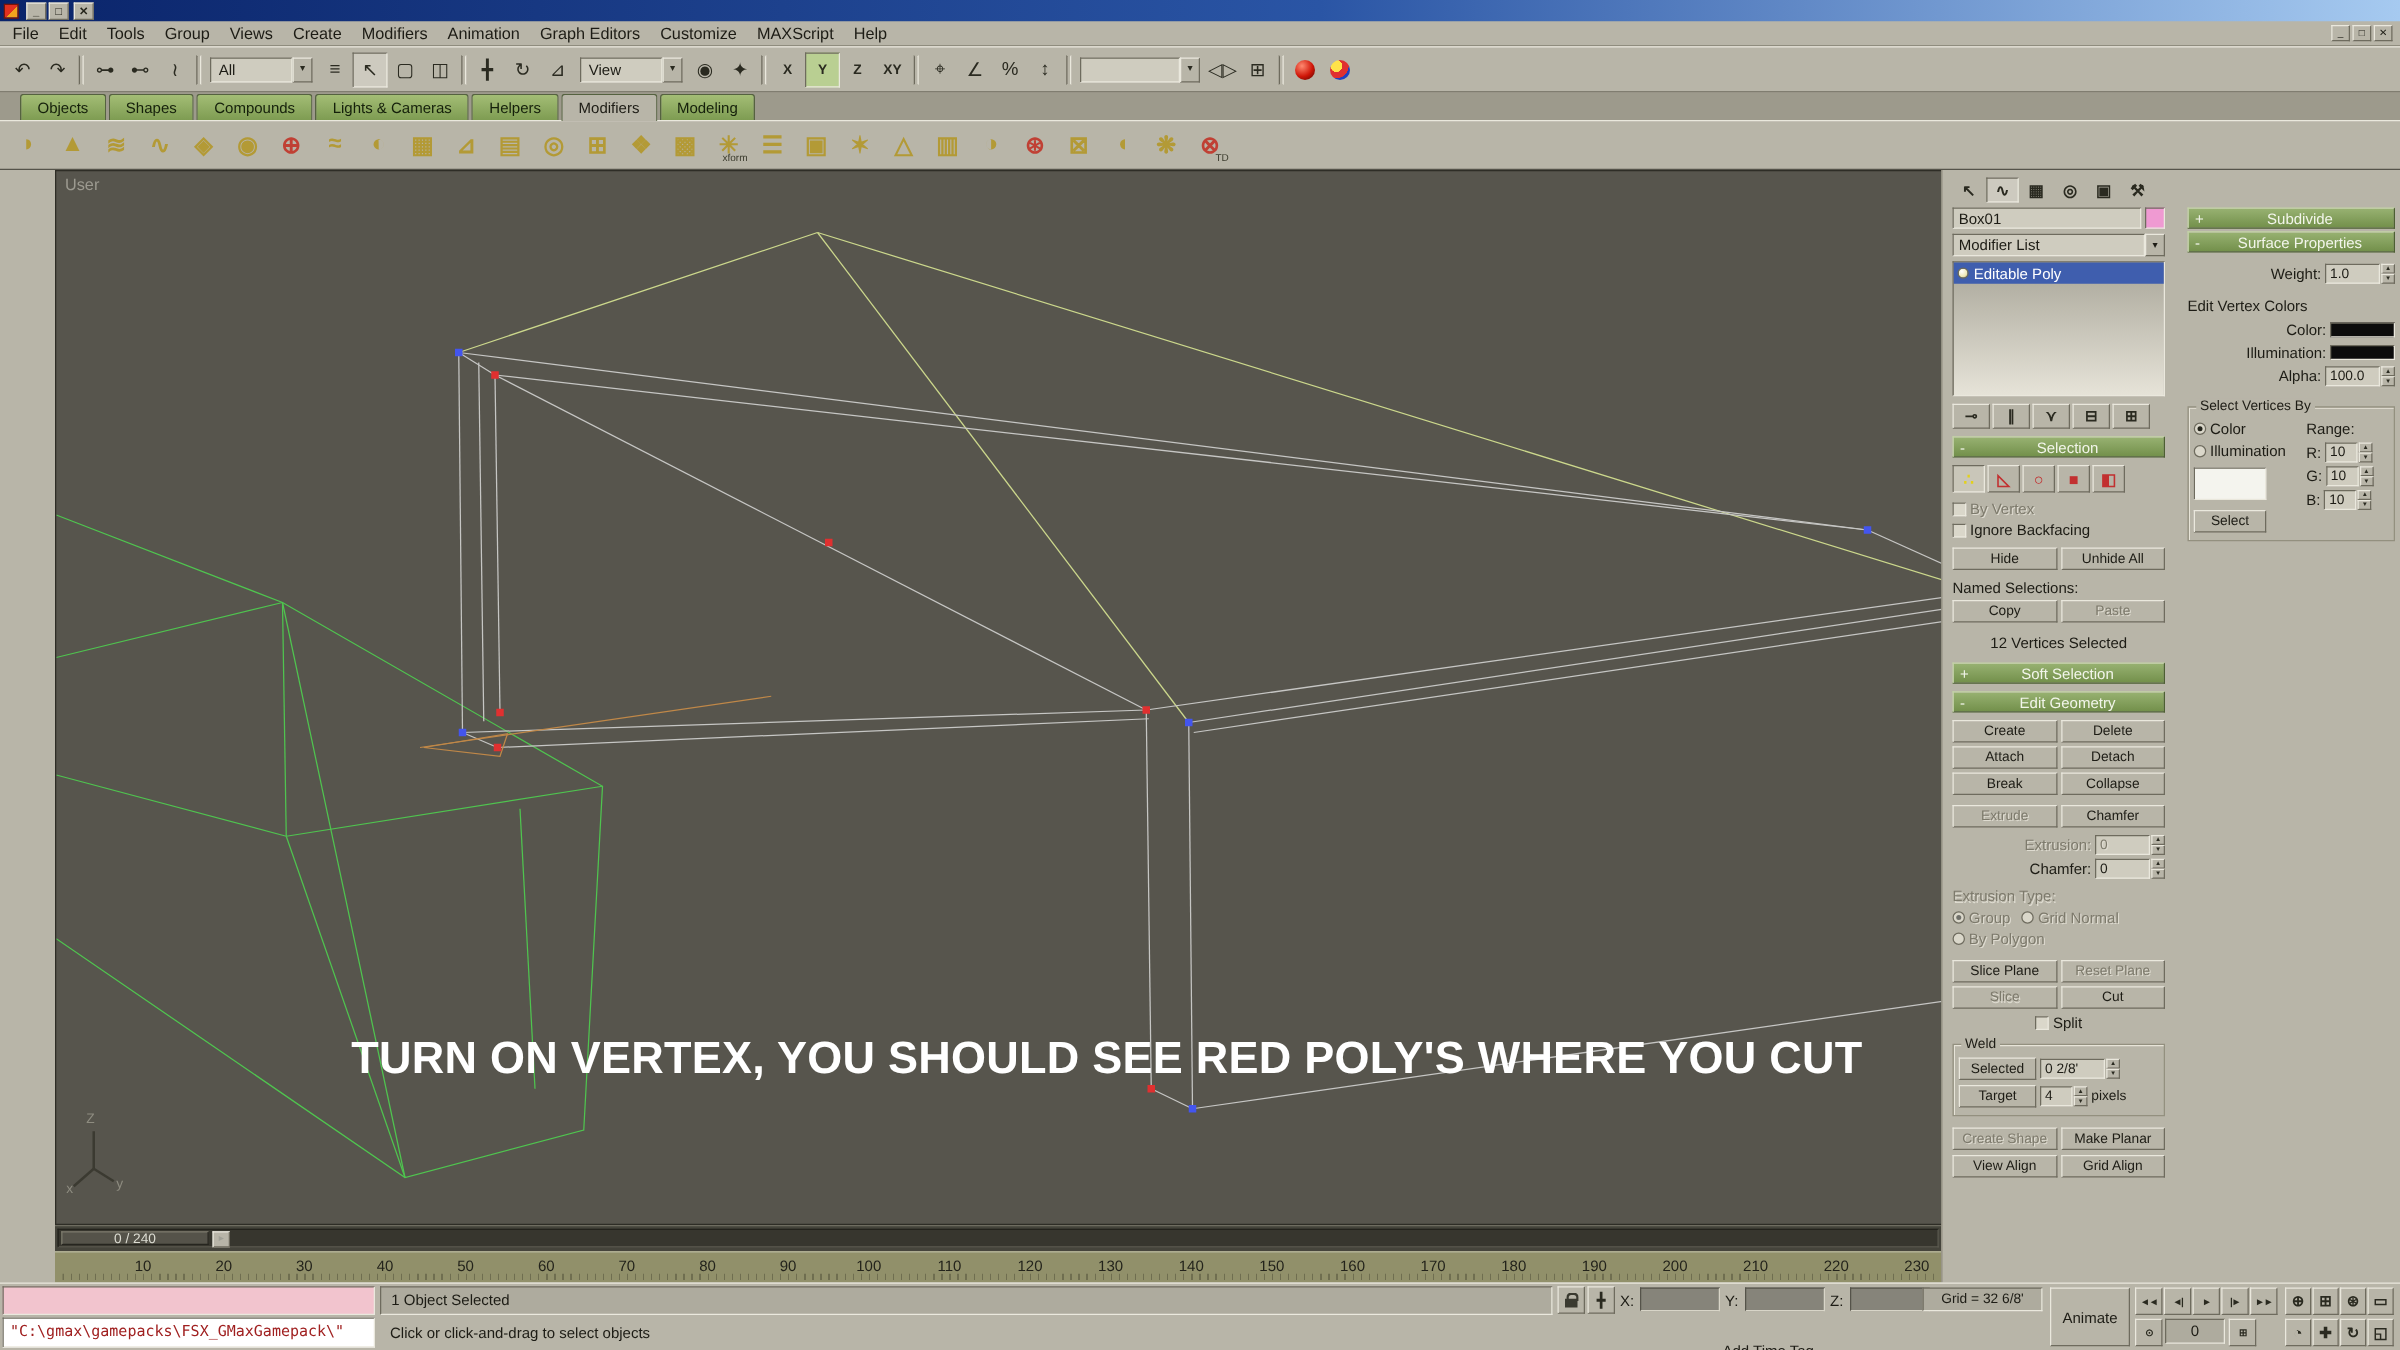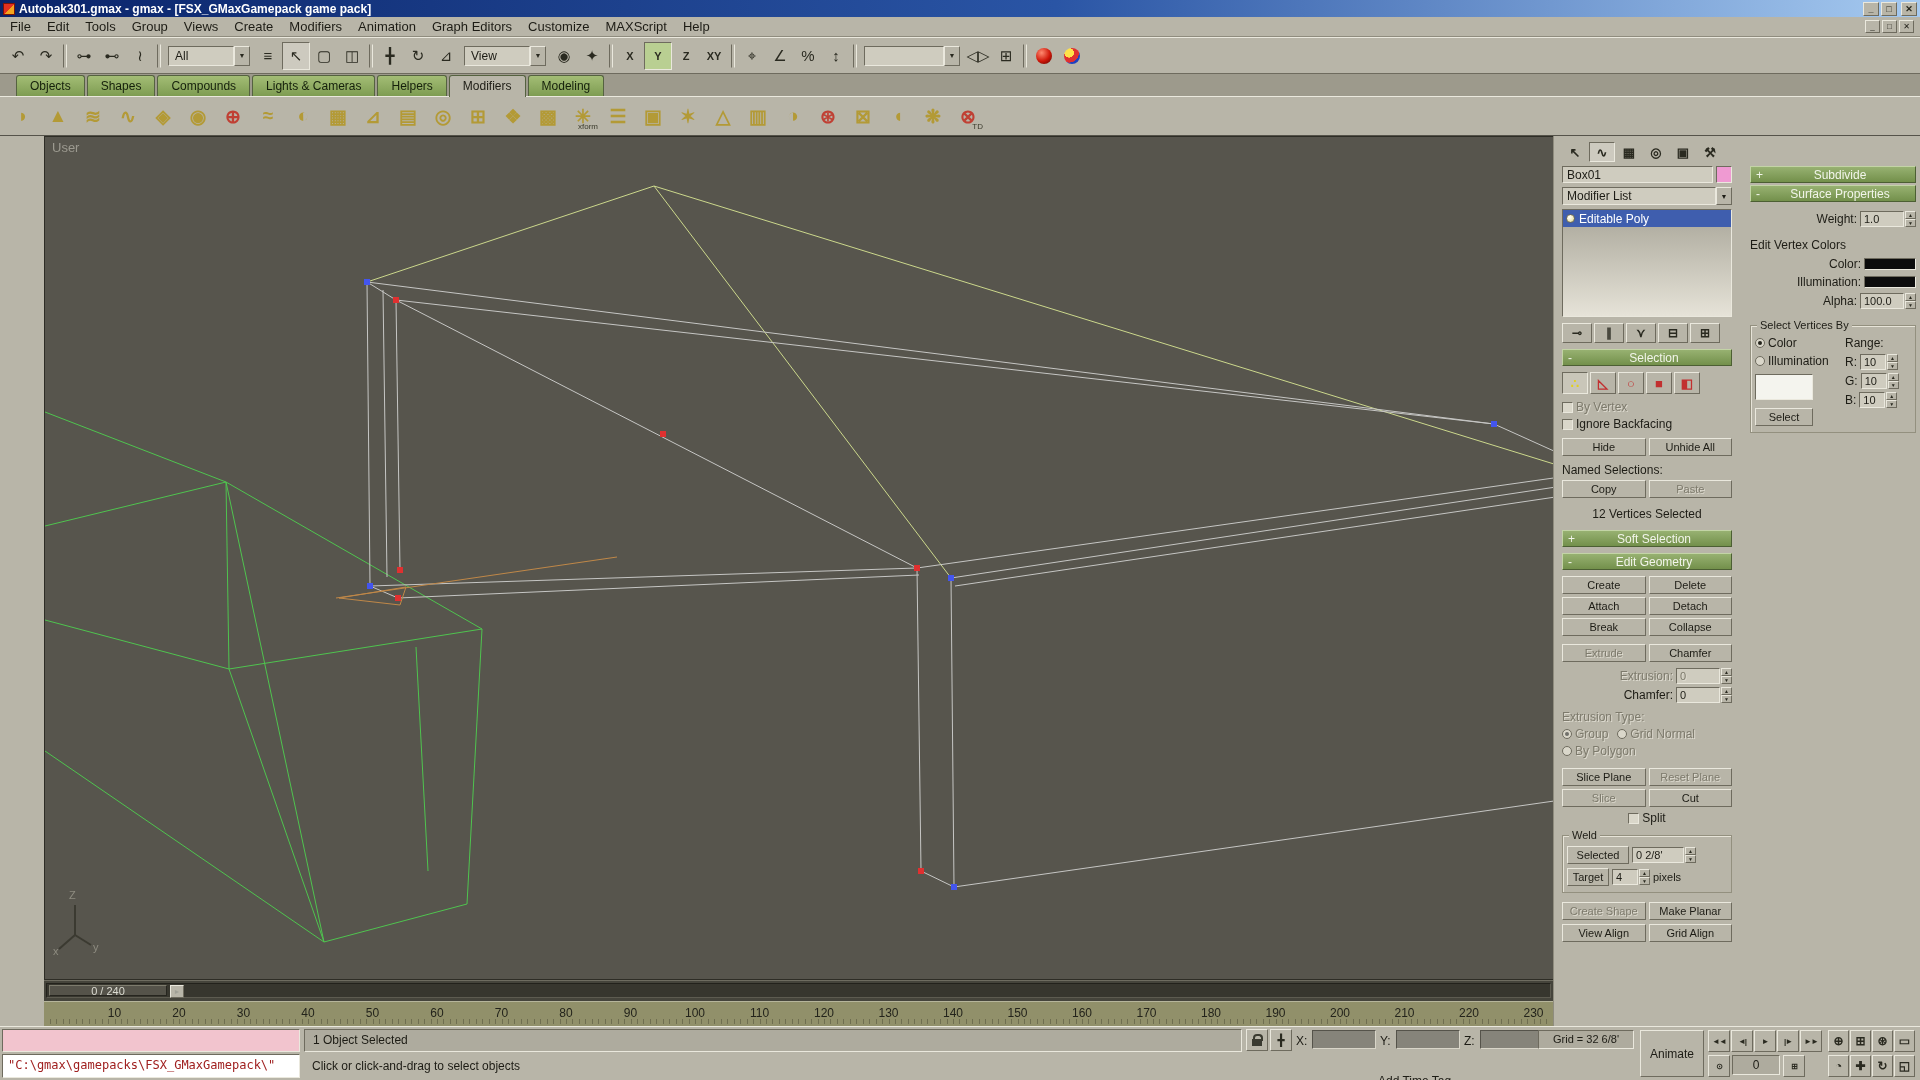--- a/index.html
+++ b/index.html
@@ -177,21 +177,20 @@
   .pp-btn .g { font-style:normal; font-size:8px; color:#2a2a20; letter-spacing:-1px; }
   .nav-btn { width:21px; height:22px; display:flex; align-items:center; justify-content:center; }
   .nav-btn .g { font-style:normal; font-size:12px; color:#2a2a20; }
   .frame-field { width:48px; height:20px; line-height:18px; text-align:center; }
 </style>
 </head>
 <body>
 
 <div class="titlebar">
   <span class="app-icon"></span>
-  <span class="title-text">Autobak301.gmax - gmax - [FSX_GMaxGamepack game pack]</span>
   <span class="win-btn raised">_</span>
   <span class="win-btn raised">□</span>
   <span class="win-btn raised" style="margin-left:4px">✕</span>
 </div>
 
 <div class="menubar">
 
 <span class="menu-item">File</span>
     <span class="menu-item">Edit</span>
     <span class="menu-item">Tools</span>
@@ -498,20 +497,21 @@
         <rect class="vr" x="869" y="428" width="6" height="6"></rect>
         <rect class="vr" x="873" y="731" width="6" height="6"></rect>
 
         <rect class="vb" x="319" y="142" width="6" height="6"></rect>
         <rect class="vb" x="322" y="446" width="6" height="6"></rect>
         <rect class="vb" x="903" y="438" width="6" height="6"></rect>
         <rect class="vb" x="906" y="747" width="6" height="6"></rect>
         <rect class="vb" x="1446" y="284" width="6" height="6"></rect>
       </svg>
       <span class="vp-label">User</span>
+      <div class="overlay-text">TURN ON VERTEX, YOU SHOULD SEE RED POLY'S WHERE YOU CUT</div>
       <div class="axis-tripod">
         <svg width="56" height="70">
           <line x1="22" y1="46" x2="22" y2="16" stroke="#3b3a31" stroke-width="2"></line>
           <line x1="22" y1="46" x2="6" y2="60" stroke="#3b3a31" stroke-width="2"></line>
           <line x1="22" y1="46" x2="38" y2="56" stroke="#3b3a31" stroke-width="2"></line>
         </svg>
         <span class="al" style="left:16px; top:0px;">Z</span>
         <span class="al" style="left:0px;  top:56px;">x</span>
         <span class="al" style="left:40px; top:52px;">y</span>
       </div>
@@ -729,21 +729,21 @@
           <span class="pbtn" style="flex:none; width:62px">Selected</span>
           <span class="spin">
             <span class="spin-field" style="width:52px">0 2/8'</span>
             <span class="spars">
                 <i class="up"></i>
                 <i class="dn"></i>
               </span>
           </span>
         </div>
         <div class="prow" style="margin-top:4px">
-          <span class="pbtn" style="flex:none; width:42px">Target</span>
+          <span class="pbtn" style="flex:none; width:62px">Target</span>
           <span class="spin">
             <span class="spin-field" style="width:26px">4</span>
             <span class="spars">
                 <i class="up"></i>
                 <i class="dn"></i>
               </span>
           </span>
           <span class="plabel" style="font-size:11px">pixels</span>
         </div>
       </div>

